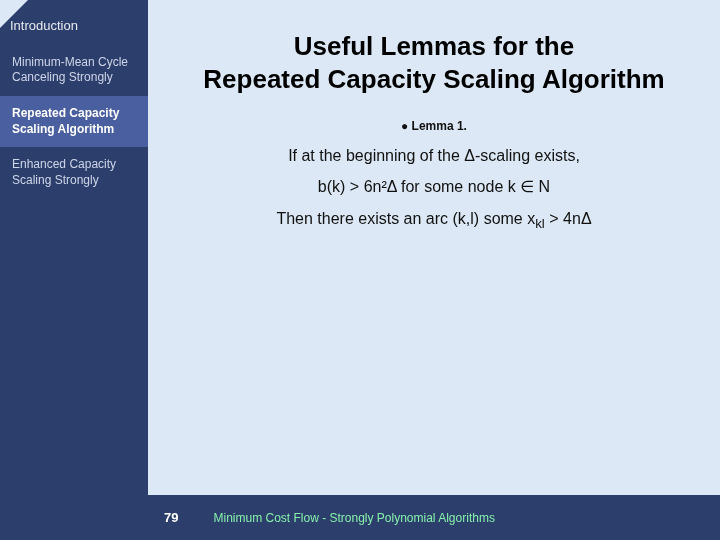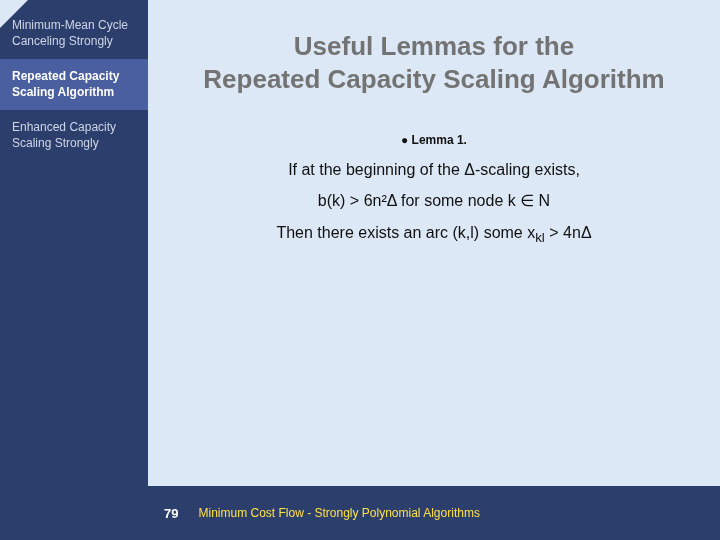--- a/index.html
+++ b/index.html
@@ -75,23 +75,23 @@
 
     .content-inner {
       flex: 1;
       padding: 30px 40px 20px 40px;
       overflow: auto;
     }
 
     .slide-title {
       font-size: 26px;
       font-weight: bold;
-      color: #737373;
+      color: #000000;
       text-align: center;
-      margin-bottom: 30px;
+      margin-bottom: 16px;
       line-height: 1.25;
     }
 
     .slide-body {
       font-size: 16px;
       color: #111;
       line-height: 1.7;
       text-align: center;
     }
 
@@ -99,36 +99,37 @@
       font-weight: bold;
       font-size: 12px;
     }
 
     .slide-body p {
       margin-bottom: 4px;
     }
 
     
     .footer-bar {
-      height: 54px;
+      height: 45px;
       background: #2c3e6b;
       display: flex;
       align-items: center;
       padding: 0 16px;
+      gap: 15px;
     }
 
     .footer-page {
       color: #fff;
       font-size: 13px;
       font-weight: bold;
       margin-right: 20px;
     }
 
     .footer-title {
-      color: #fde047;
+      color: #86efac;
       font-size: 12px;
     }
 
     
     .corner-decoration {
       position: absolute;
       top: 0;
       left: 0;
       width: 28px;
       height: 28px;
@@ -137,20 +138,23 @@
     }
   </style>
 </head>
 <body>
 
 <div class="main-container">
 
   <div class="sidebar" style="position:relative;">
     <div class="corner-decoration"></div>
 
+    <div class="sidebar-item section-header">
+      <span>Introduction</span>
+    </div>
 
     <div class="sidebar-item sub-item">
       <span>Minimum-Mean Cycle Canceling Strongly</span>
     </div>
 
     <div class="sidebar-item sub-item active">
       <span>Repeated Capacity Scaling Algorithm</span>
     </div>
 
     <div class="sidebar-item sub-item">

